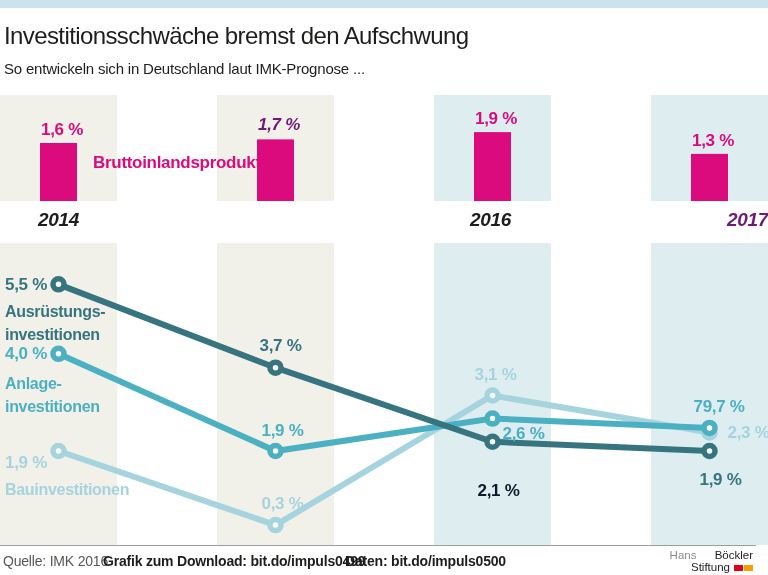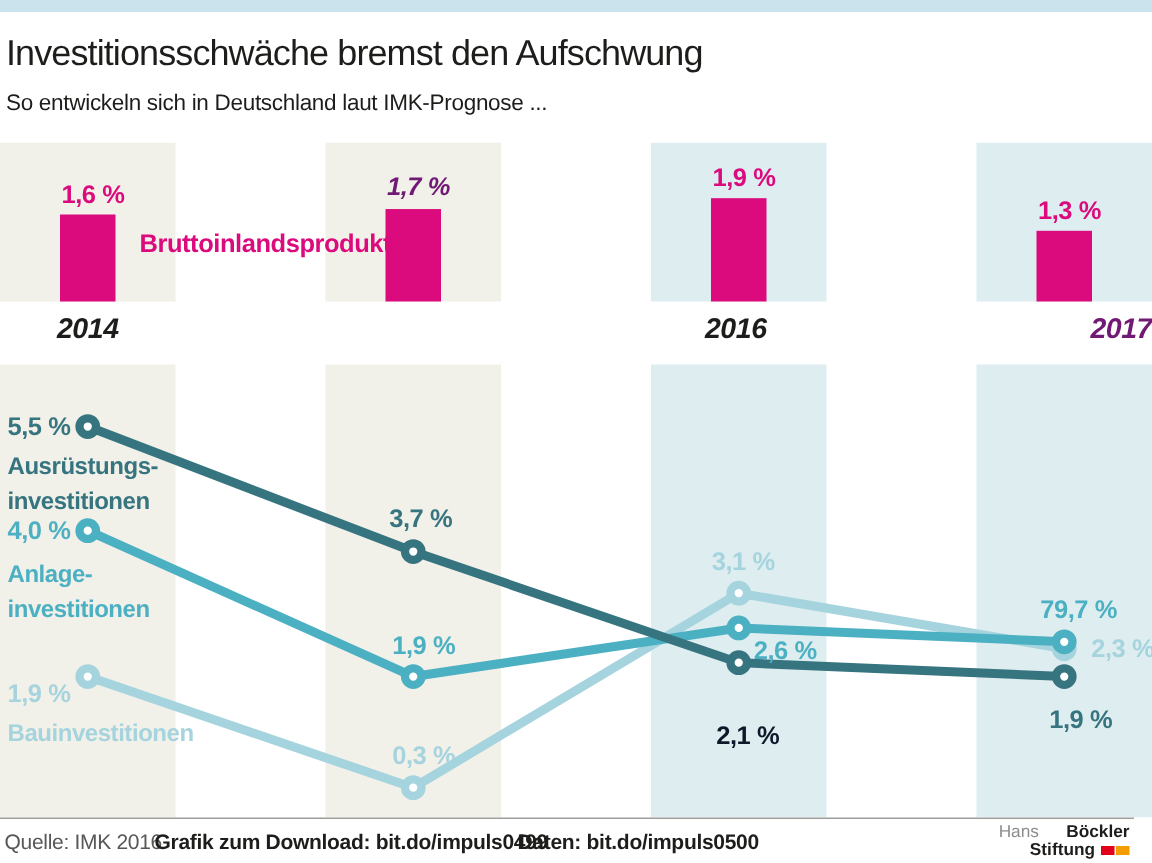--- a/index.html
+++ b/index.html
@@ -51,21 +51,21 @@
     position:absolute;top:7px;font-size:14px;font-weight:bold;color:#1d1d1b;
     letter-spacing:-0.2px;white-space:nowrap;
   }
   .lnk.download{left:103px;}
   .lnk.datalink{left:345px;}
   .logo{
     position:absolute;right:3px;top:3px;text-align:right;font-size:11.5px;
     line-height:12px;color:#1d1d1b;white-space:nowrap;
   }
   .logo .lt{color:#8d8d8d;}
-  .logo b{font-weight:bold;padding-left:15px;}
+  .logo b{font-weight:normal;padding-left:15px;}
   .logo .mark{display:inline-block;margin-left:4px;vertical-align:baseline;}
   .logo .mark i{display:inline-block;width:9px;height:6px;}
   .logo .mark .m-red{background:#e2001a;}
   .logo .mark .m-orange{background:#f59c00;margin-left:1px;}
 </style>
 </head>
 <body>
 
 <div class="top-strip" style="background: rgb(203, 227, 236);"></div>
 

